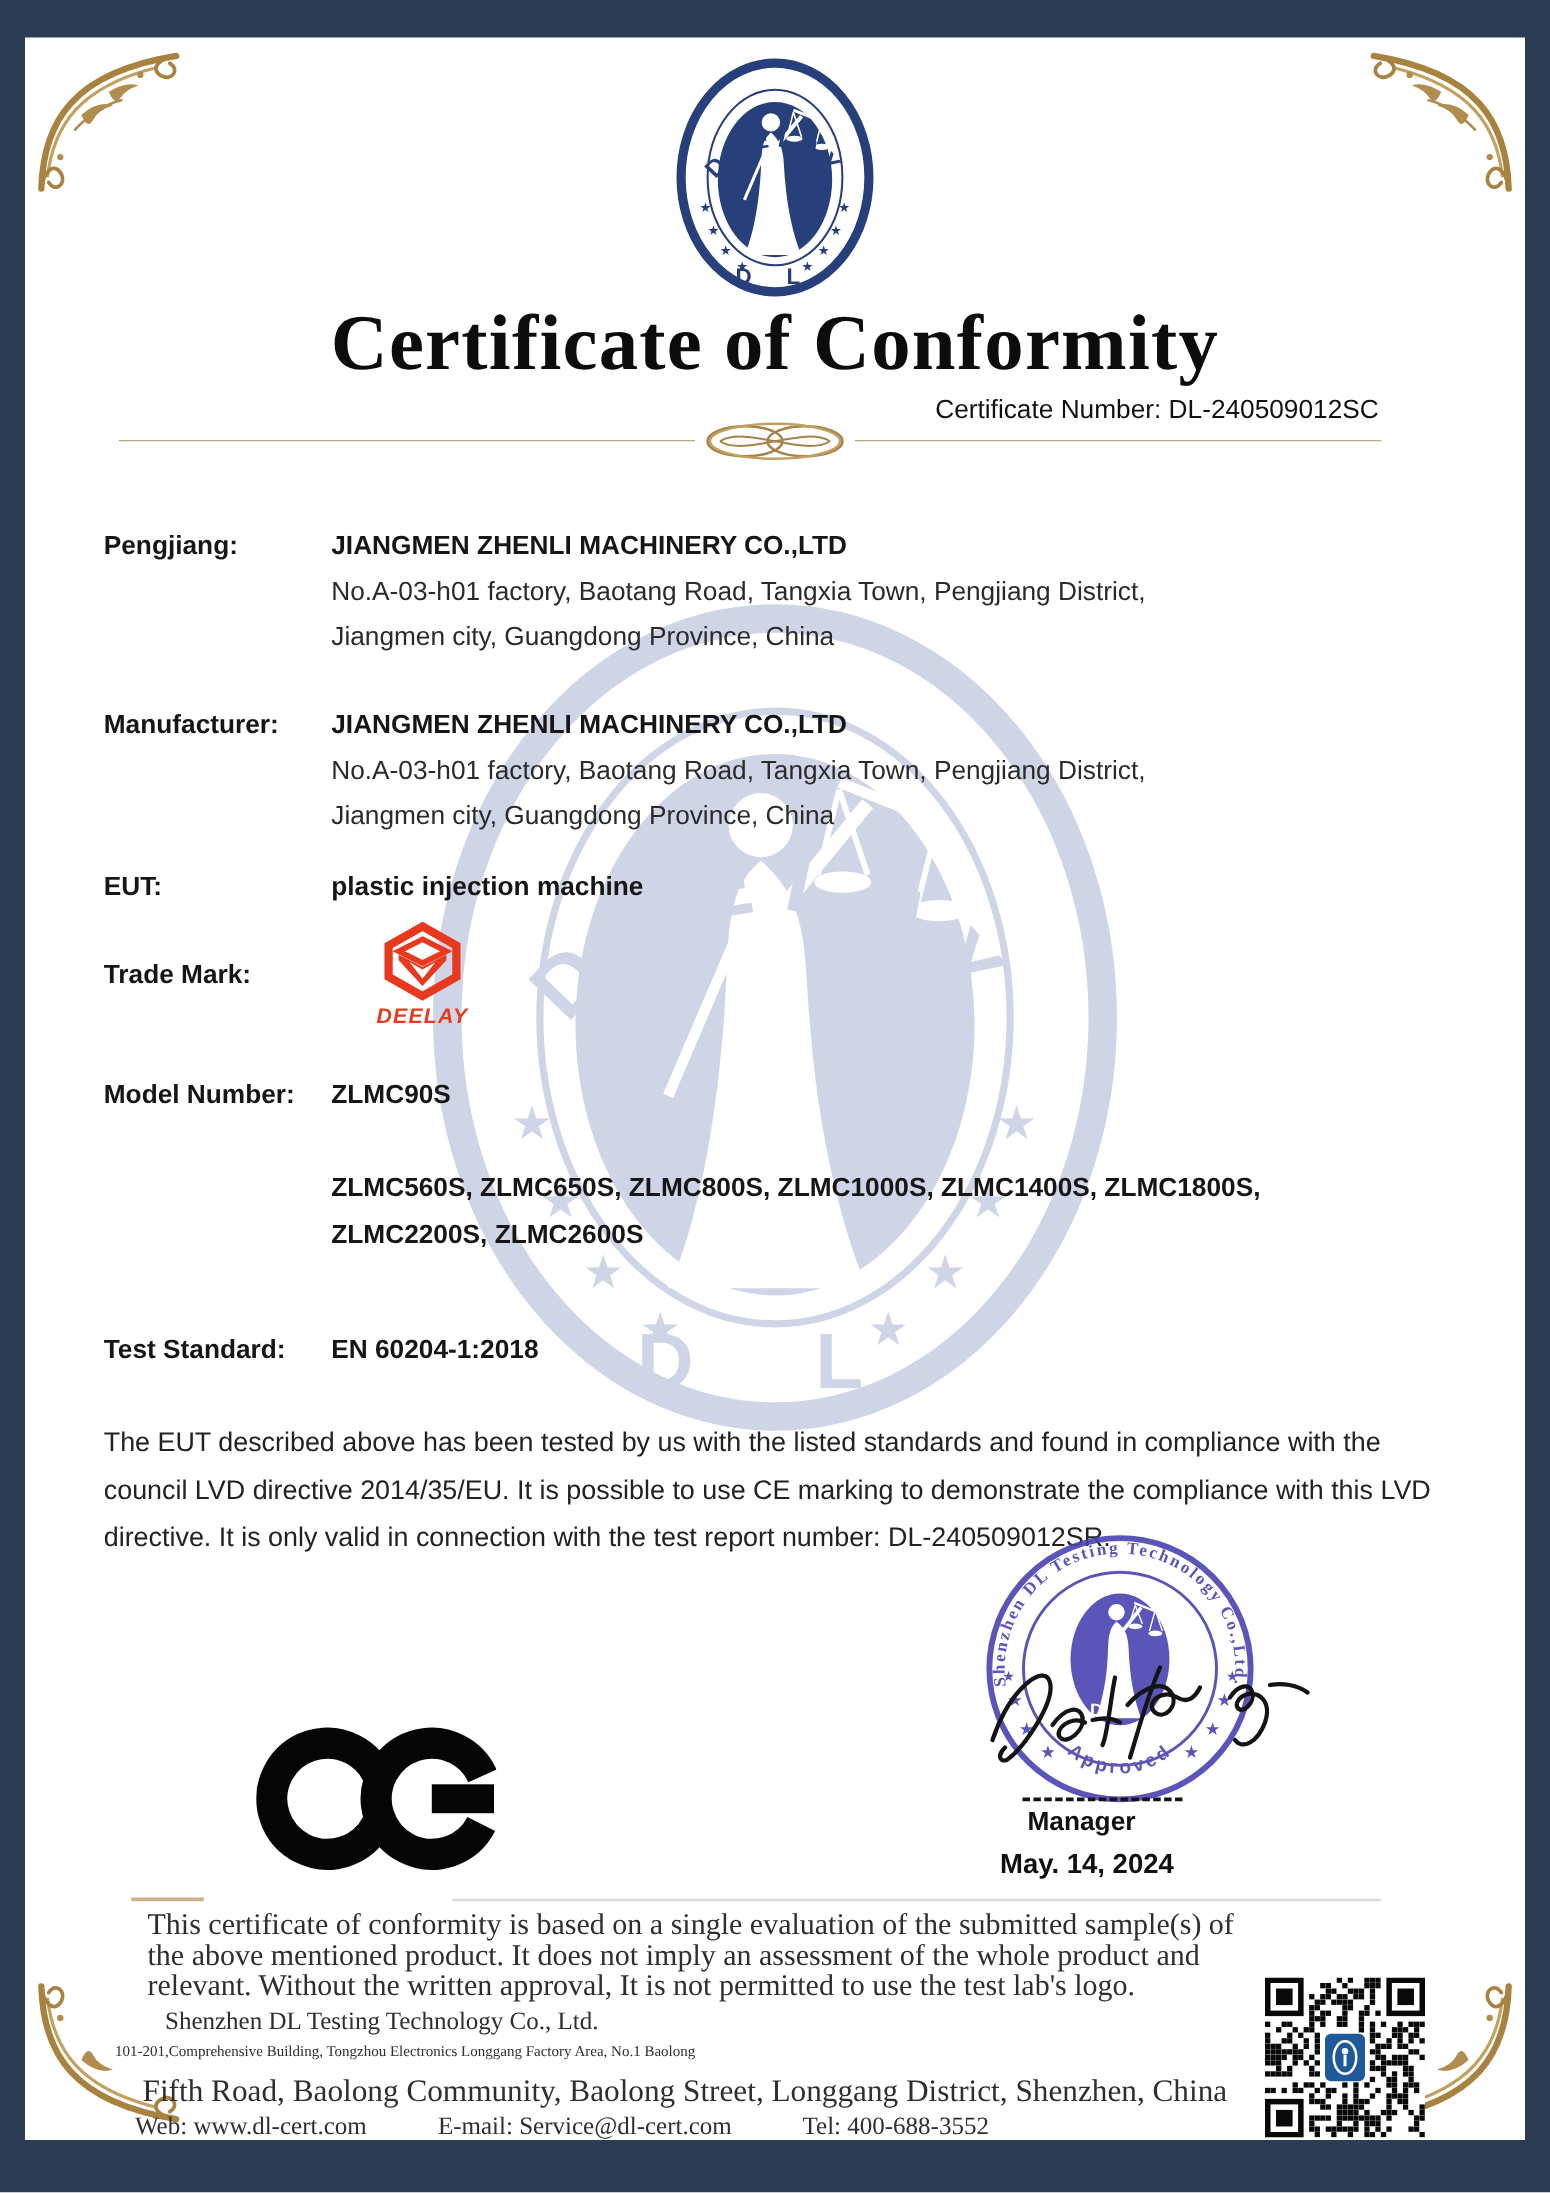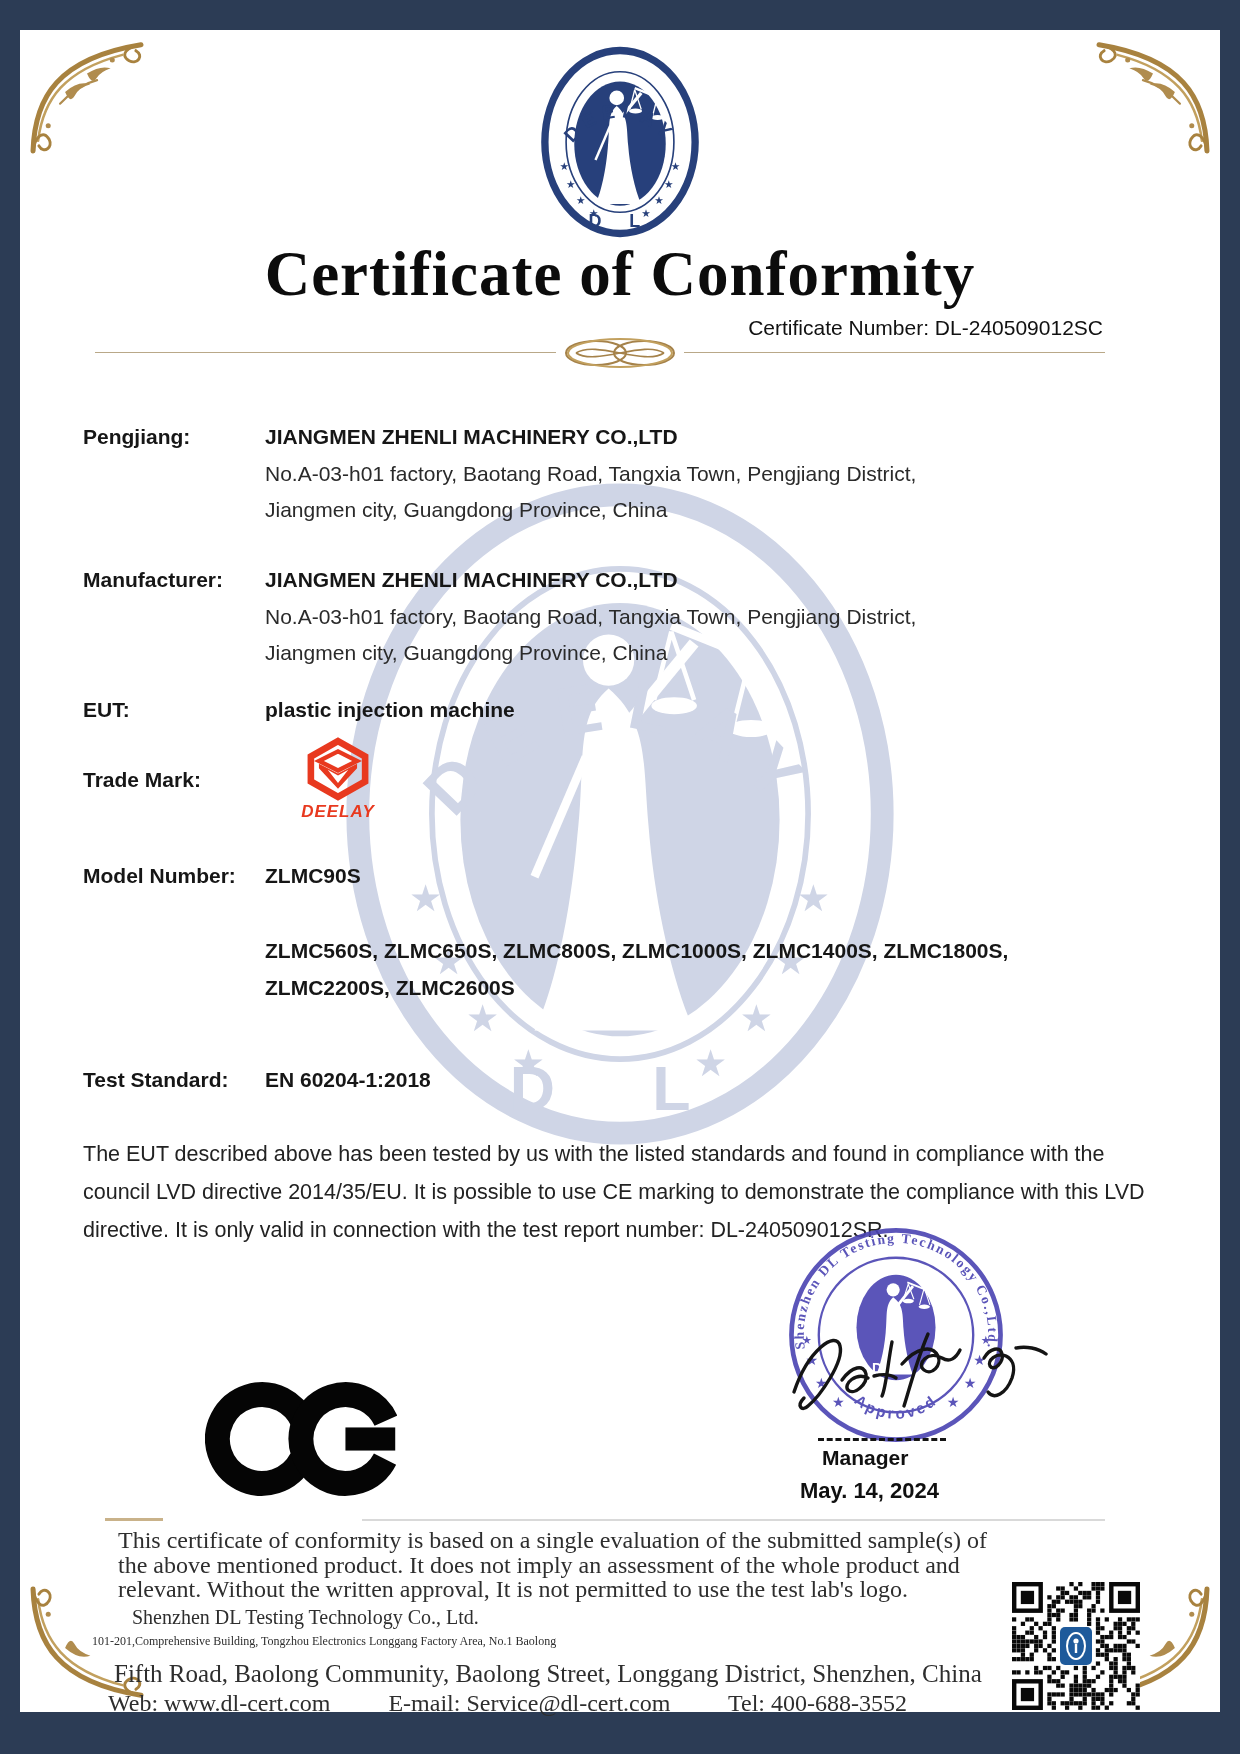--- a/index.html
+++ b/index.html
@@ -257,21 +257,21 @@
 
   <div class="abs serif disc" style="left:118px;top:1528px;width:900px;">
     <div>This certificate of conformity is based on a single evaluation of the  submitted sample(s) of</div>
     <div>the above mentioned product. It does not imply an assessment of the whole product and</div>
     <div>relevant. Without the written approval,  It is not permitted to use the test lab's logo.</div>
   </div>
 
   <div class="abs serif" style="left:132px;top:1606px;font-size:20px;">Shenzhen DL Testing Technology Co., Ltd.</div>
   <div class="abs serif" style="left:92px;top:1634px;font-size:12px;">101-201,Comprehensive Building, Tongzhou Electronics Longgang Factory Area, No.1 Baolong</div>
   <div class="abs serif" style="left:114px;top:1660px;font-size:25px;">Fifth Road, Baolong Community, Baolong Street, Longgang District, Shenzhen, China</div>
-  <div class="abs serif contact" style="left:108px;top:1690px;font-size:24px;">
+  <div class="abs serif contact" style="left:108px;top:1690px;font-size:20px;">
     <span>Web: www.dl-cert.com</span>
     <span>E-mail: Service@dl-cert.com</span>
     <span>Tel: 400-688-3552</span>
   </div>
 
   <svg class="abs" style="left:1012px;top:1582px;" width="128" height="128" viewBox="0 0 128 128">
     <rect x="0" y="0" width="128" height="128" fill="#ffffff"></rect>
     <g id="qr-g" fill="#090909">
         <rect x="0" y="35.310344827586206" width="4.237241379310345" height="4.237241379310345"></rect>
         <rect x="0" y="44.13793103448276" width="4.237241379310345" height="4.237241379310345"></rect>

